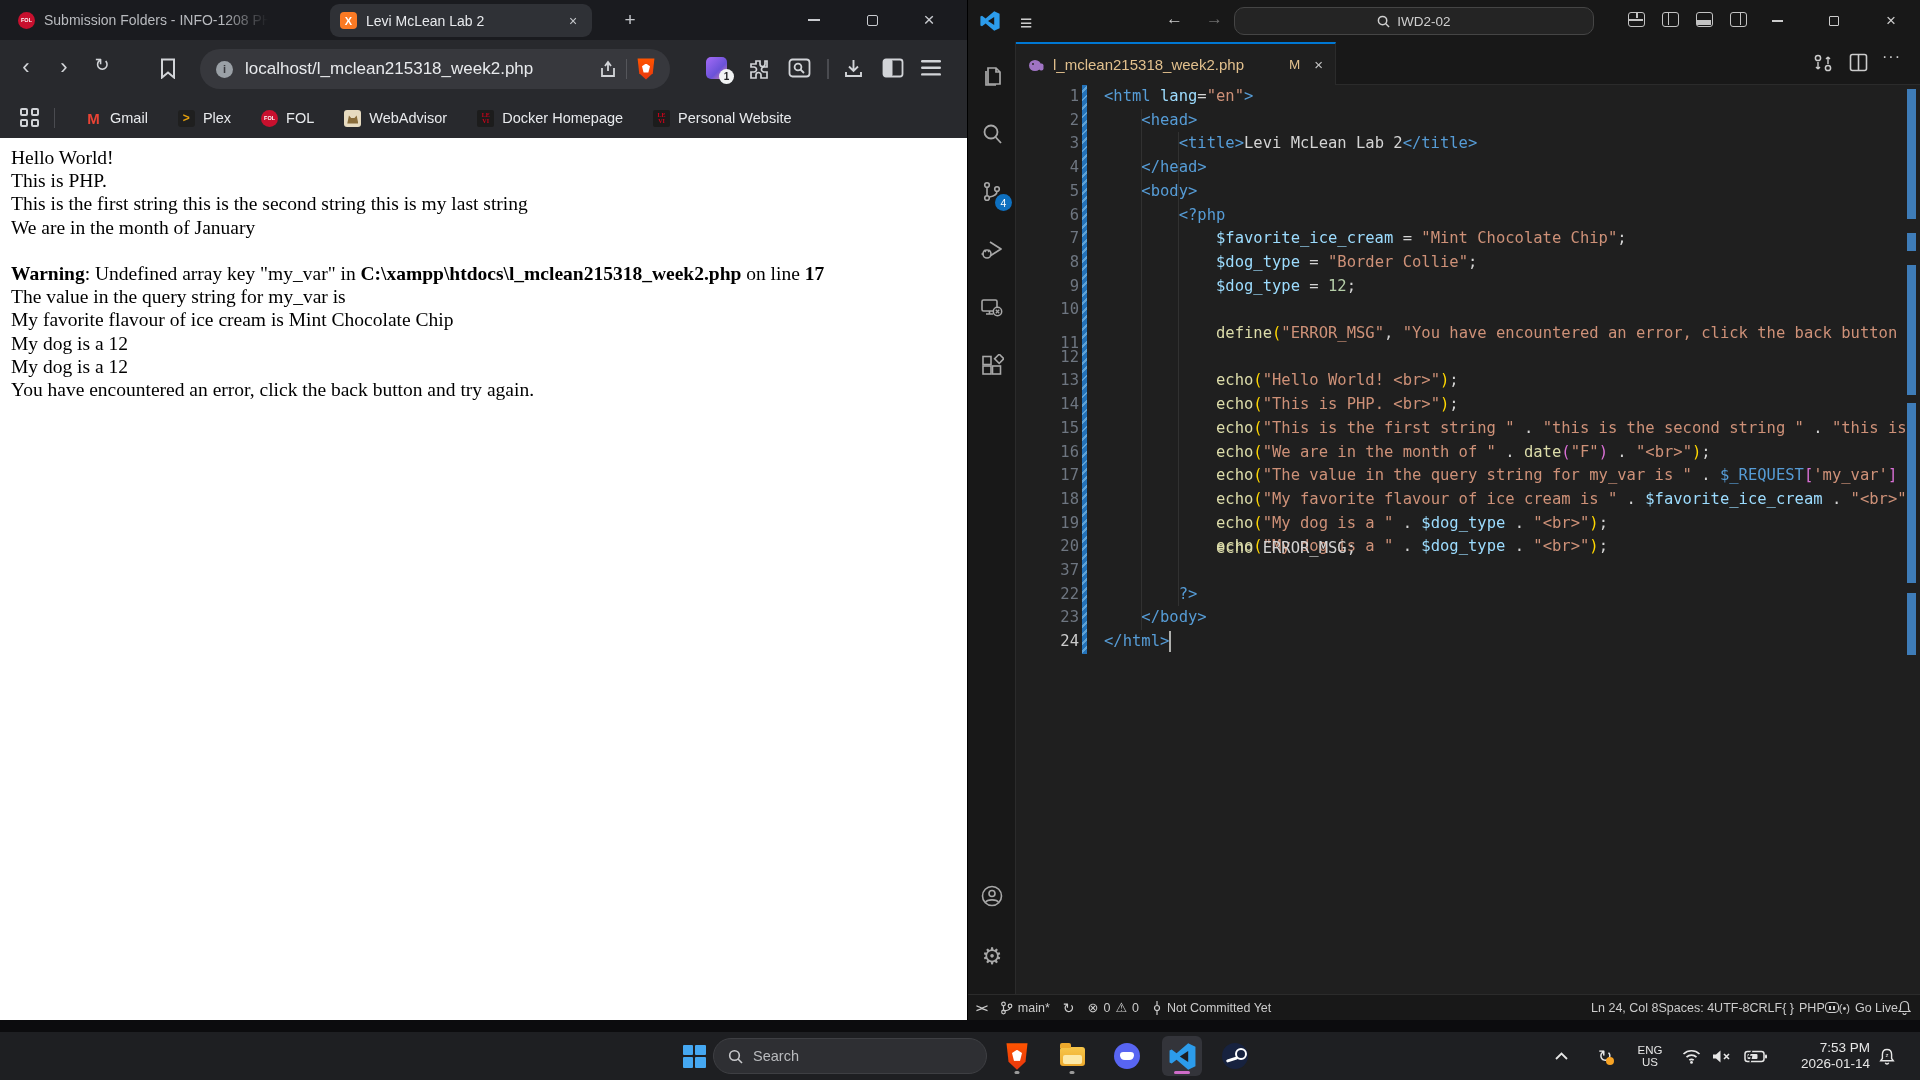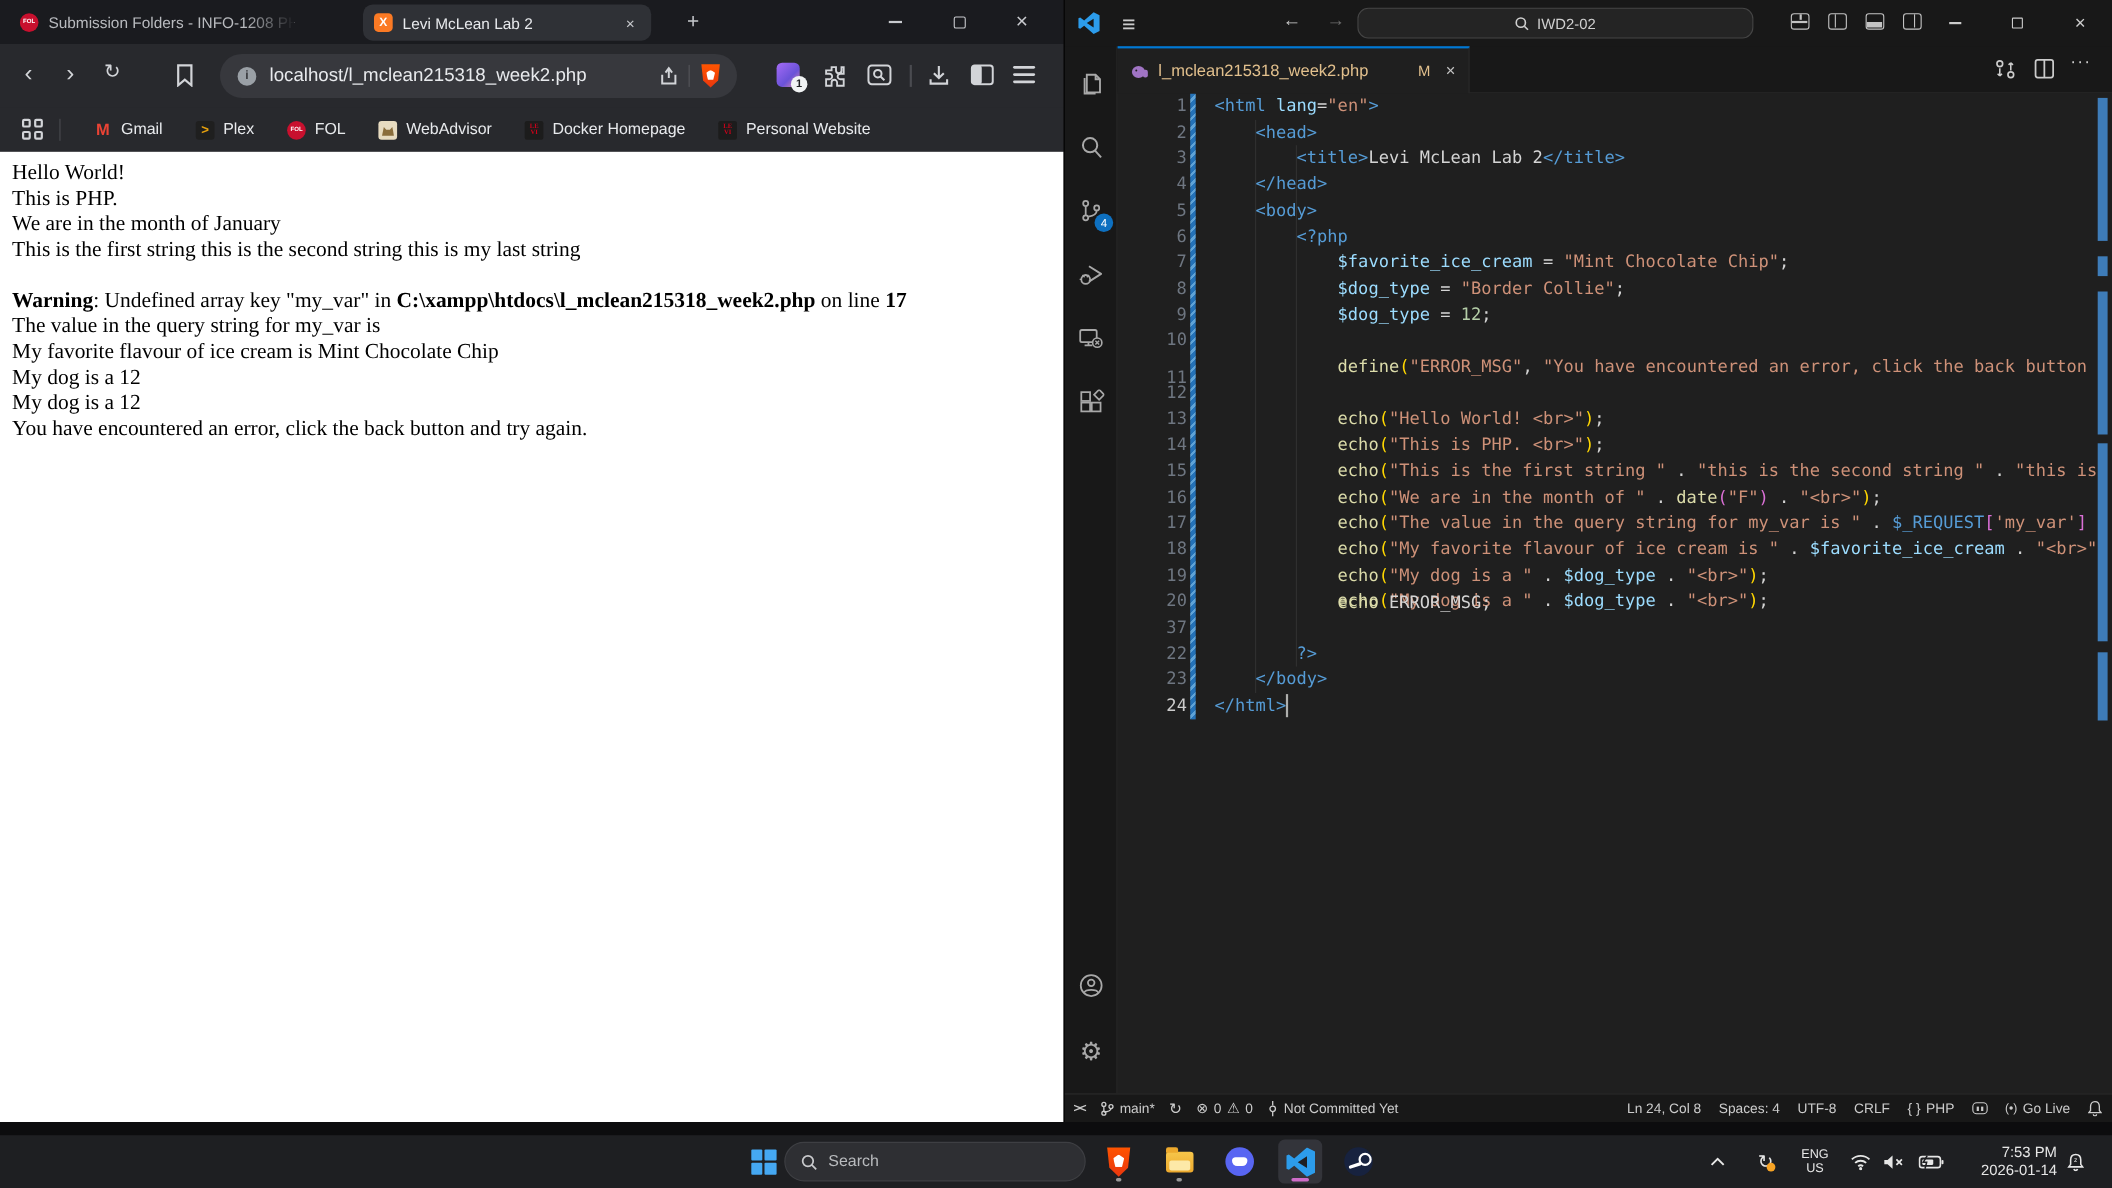--- a/index.html
+++ b/index.html
@@ -84,21 +84,21 @@
   .indent-guide { position:absolute; width:1px; background:#313131; }
   .code-line { position:absolute; left:88px; right:14px; height:23.7px; line-height:23.7px; white-space:pre; overflow:hidden; color:#d4d4d4; }
   .tk-tag{color:#569cd6} .tk-attr{color:#9cdcfe} .tk-str{color:#ce9178} .tk-kw{color:#569cd6}
   .tk-fn{color:#dcdcaa} .tk-var{color:#9cdcfe} .tk-num{color:#b5cea8} .tk-pun{color:#d4d4d4}
   .tk-b1{color:#ffd700} .tk-b2{color:#da70d6} .tk-sg{color:#569cd6} .tk-const{color:#d4d4d4} .tk-txt{color:#d4d4d4}
   .v-cursor { position:absolute; width:2px; height:21px; background:#aeafad; }
   .ov-mark { position:absolute; right:5px; width:9px; background:#3e7cb8; }
 
   .v-status { position:absolute; left:0; top:994px; width:953px; height:26px; background:#181818; border-top:1px solid #2b2b2b; display:flex; align-items:center; color:#cccccc; font-size:12.5px; padding:0 10px 0 8px; gap:13px; white-space:nowrap; }
   .st-item { display:flex; align-items:center; gap:5px; }
-  .st-right { margin-left:auto; display:flex; align-items:center; gap:16px; }
+  .st-right { margin-left:auto; display:flex; align-items:center; }
   .st-remote { font-weight:bold; font-size:11px; letter-spacing:-1px; }
   .copilot-ic { width:14px; height:11px; border:1.5px solid #ccc; border-radius:4px; position:relative; }
   .copilot-ic::before, .copilot-ic::after { content:""; position:absolute; top:3px; width:2px; height:3.5px; background:#ccc; }
   .copilot-ic::before { left:3px; } .copilot-ic::after { right:3px; }
 
   
   #taskbar { position:absolute; left:0; top:1032px; width:1920px; height:48px; background:#1e1f22; }
   .tb-ic { position:absolute; top:4px; width:40px; height:40px; display:flex; align-items:center; justify-content:center; border-radius:6px; }
   .tb-ic.active { background:#33343a; }
   .tb-dot { position:absolute; bottom:2px; left:50%; transform:translateX(-50%); width:5px; height:3px; border-radius:2px; background:#9a9a9a; }
@@ -221,22 +221,22 @@
       </span>
       <span class="bm-item">
         <span class="ic16 ic-levi">LE<br>VI</span>
         <span class="bm-label">Personal Website</span>
       </span>
     </div>
 
   <div class="b-page" id="pageArea">
       <div class="pg-line"><span>Hello World!</span></div>
       <div class="pg-line"><span>This is PHP.</span></div>
+      <div class="pg-line"><span>This is the first string this is the second string this is my last string</span></div>
       <div class="pg-line"><span>We are in the month of January</span></div>
-      <div class="pg-line"><span>This is the first string this is the second string this is my last string</span></div>
       <div class="pg-line">&nbsp;</div>
       <div class="pg-line"><b>Warning</b><span>: Undefined array key "my_var" in </span><b>C:\xampp\htdocs\l_mclean215318_week2.php</b><span> on line </span><b>17</b></div>
       <div class="pg-line"><span>The value in the query string for my_var is</span></div>
       <div class="pg-line"><span>My favorite flavour of ice cream is Mint Chocolate Chip</span></div>
       <div class="pg-line"><span>My dog is a 12</span></div>
       <div class="pg-line"><span>My dog is a 12</span></div>
       <div class="pg-line"><span>You have encountered an error, click the back button and try again.</span></div>
     </div>
 </div>
 

